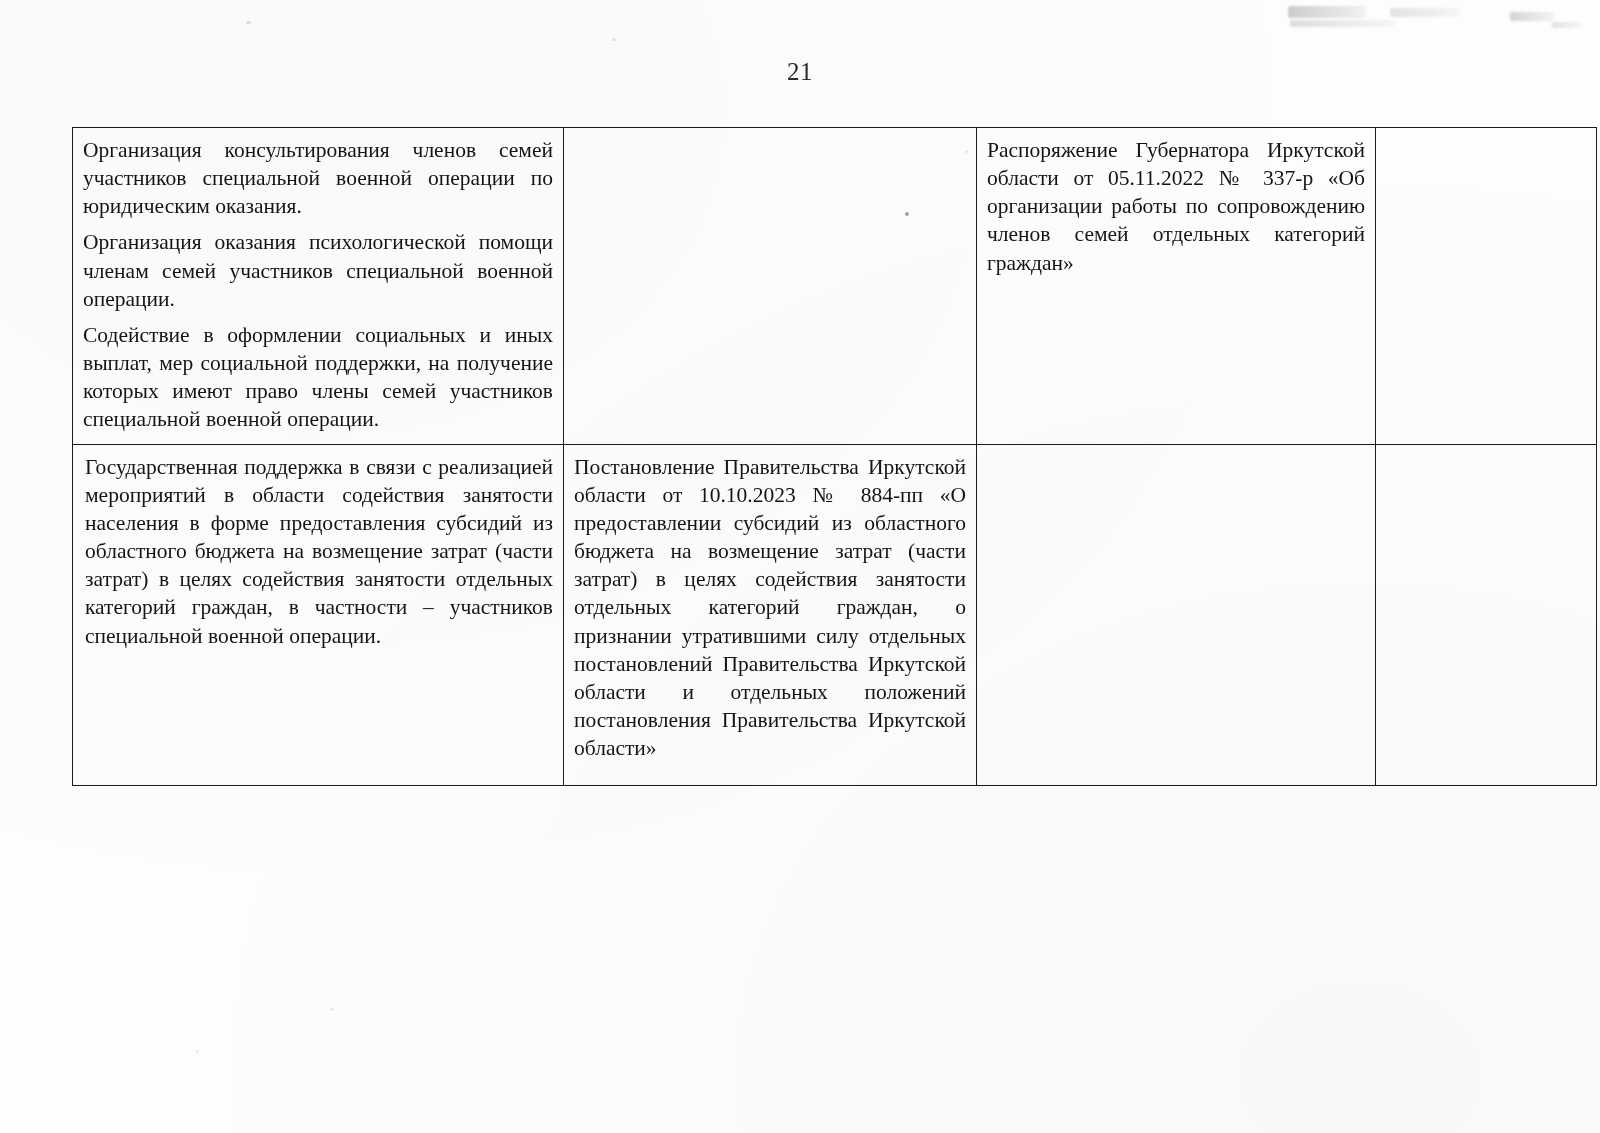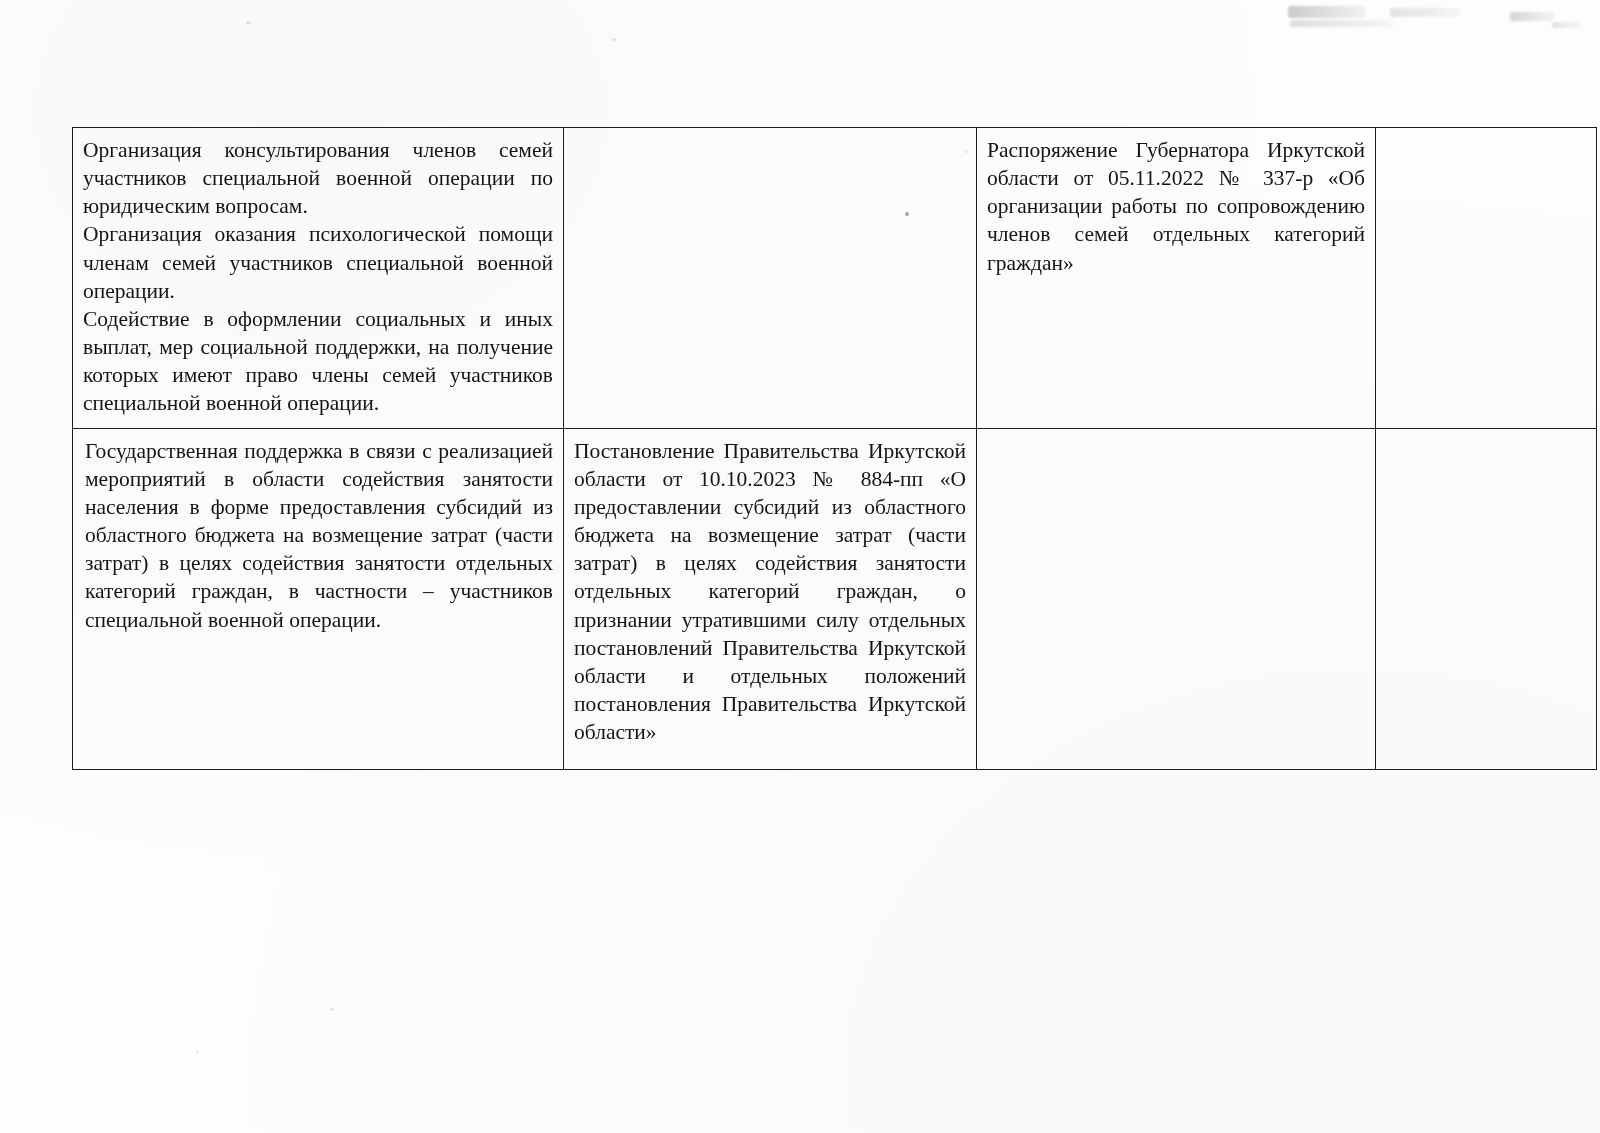--- a/index.html
+++ b/index.html
@@ -68,21 +68,21 @@
     text-justify: inter-word;
     hyphens: none;
     color: #141414;
   }
   .col-a { width: 470px; }
   .col-b { width: 392px; }
   .col-c { width: 378px; }
   .col-d { width: 200px; }
 
   .cell-p { margin: 0; }
-  .cell-p + .cell-p { margin-top: 0; }
+  .cell-p + .cell-p { margin-top: 8px; }
 
   .row-1 .col-a { height: 150px; }
   .row-2 .col-a { height: 280px; }
   .row-3 .col-a { height: 322px; padding-left: 12px; }
 
   .empty { }
 
   
   .speck {
     position: absolute;
@@ -111,27 +111,28 @@
 
   <div class="speck sp1"></div>
   <div class="speck sp2"></div>
   <div class="speck sp3"></div>
   <div class="speck sp4"></div>
   <div class="speck sp5"></div>
   <div class="speck sp6"></div>
   <div class="speck sp7"></div>
   <div class="speck sp8"></div>
 
+  <div class="page-number">21</div>
 
   <table class="doc-table">
     <tbody>
 
       <tr class="row-2">
         <td class="col-a">
-          <p class="cell-p">Организация консультирования членов семей участников специальной военной операции по юридическим вопросам.</p>
+          <p class="cell-p">Организация консультирования членов семей участников специальной военной операции по юридическим оказания.</p>
           <p class="cell-p">Организация оказания психологической помощи членам семей участников специальной военной операции.</p>
           <p class="cell-p">Содействие в оформлении социальных и иных выплат, мер социальной поддержки, на получение которых имеют право члены семей участников специальной военной операции.</p>
         </td>
         <td class="col-b empty"></td>
         <td class="col-c">
           <p class="cell-p">Распоряжение Губернатора Иркутской области от 05.11.2022 № 337-р «Об организации работы по сопровождению членов семей отдельных категорий граждан»</p>
         </td>
         <td class="col-d empty"></td>
       </tr>
 

